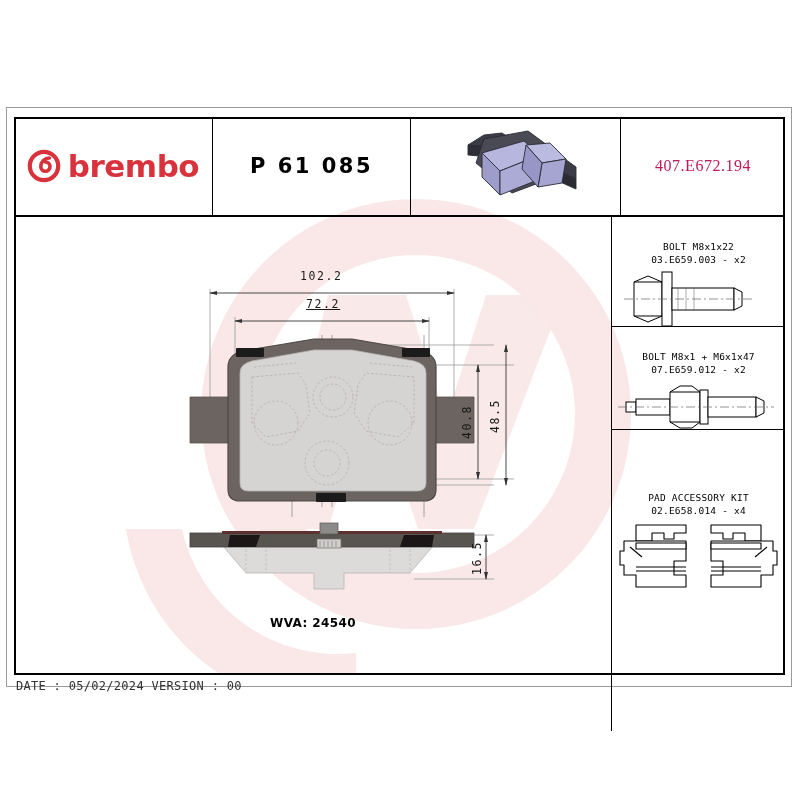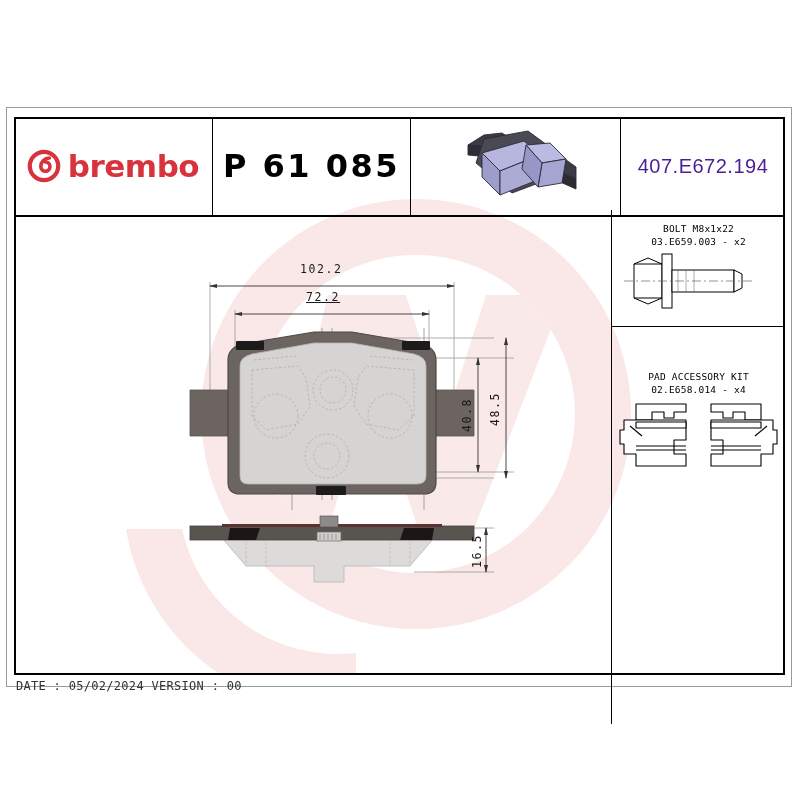--- a/index.html
+++ b/index.html
@@ -79,38 +79,38 @@
   #brembo-logo { display:flex; align-items:center; gap:7px; }
   #brembo-wordmark {
     font-family: "DejaVu Sans", sans-serif;
     font-size: 31px;
     font-weight: bold;
     color: #d8323c;
     letter-spacing: -0.5px;
   }
   #pad-code-text {
     font-family: "DejaVu Sans", sans-serif;
-    font-size: 32px;
+    font-size: 21px;
     font-weight: bold;
     color: #000;
     letter-spacing: 2.5px;
     white-space: nowrap;
   }
   #ref-code-text {
-    font-family: Liberation Sans, sans-serif;
-    font-size: 20px;
-    color: #4c1d95;
+    font-family: Liberation Serif, serif;
+    font-size: 16px;
+    color: #be185d;
     letter-spacing: 0.5px;
     white-space: nowrap;
   }
 
   
   #main-area {
     position: absolute;
-    left: 14px; top: 210px;
+    left: 14px; top: 217px;
     width: 598px; height: 514px;
     z-index: 3;
     box-sizing: border-box;
     border-right: 1.6px solid #000;
   }
 
   
   #accessory-col {
     position: absolute;
     left: 612px; top: 217px;
@@ -130,21 +130,21 @@
 
   .acc-title {
     text-align: center;
     font-family: "DejaVu Sans Mono", monospace;
     font-size: 9.5px;
     color: #000;
     letter-spacing: 0.2px;
     line-height: 12.5px;
     white-space: nowrap;
   }
-  .acc-title.l1 { padding-top: 6px; }
+  .acc-title.l1 { padding-top: 24px; }
   .acc-art { position: relative; width: 100%; }
 
   
   .dim-label {
     position: absolute;
     font-family: "DejaVu Sans Mono", monospace;
     font-size: 11.5px;
     color: #1a1a1a;
     letter-spacing: 1.6px;
     white-space: nowrap;
@@ -375,20 +375,24 @@
 
     <div class="dim-label" style="left:292px; top:80px;text-decoration:underline;">72.2</div>
 
     <div class="dim-label vert" style="left:436px; top:198px;">40.8</div>
 
     <div class="dim-label vert" style="left:464px; top:192px;">48.5</div>
 
     <div class="dim-label vert" style="left:446px; top:334px;">16.5</div>
 
     <div id="specs">
+      <span class="spec-row">
+        <span class="spec-key">WVA:</span>
+        <span class="spec-val">24540</span>
+      </span>
     </div>
   </div>
 
   <div id="accessory-col">
 
     <div class="acc-block" id="acc-bolt1">
       <div class="acc-title l1">BOLT M8x1x22</div>
       <div class="acc-title">03.E659.003 - x2</div>
       <div class="acc-art">
         <svg width="173" height="66" viewBox="0 0 173 66">
@@ -409,20 +413,45 @@
 
           <g stroke="#555" stroke-width="0.5">
             <line x1="66" y1="22" x2="66" y2="44"></line>
             <line x1="74" y1="22" x2="74" y2="44"></line>
             <line x1="82" y1="22" x2="82" y2="44"></line>
           </g>
         </svg>
       </div>
     </div>
 
+    <div class="acc-block" id="acc-bolt2">
+      <div class="acc-title l1">BOLT M8x1 + M6x1x47</div>
+      <div class="acc-title">07.E659.012 - x2</div>
+      <div class="acc-art">
+        <svg width="173" height="62" viewBox="0 0 173 62">
+          <g fill="#ffffff" stroke="#000" stroke-width="1">
+
+            <rect x="14" y="26" width="10" height="10"></rect>
+
+            <rect x="24" y="23" width="34" height="16"></rect>
+
+            <path d="M58,16 L68,10 L80,10 L88,16 L88,46 L80,52 L68,52 L58,46 z"></path>
+            <line x1="58" y1="16" x2="88" y2="16"></line>
+            <line x1="58" y1="46" x2="88" y2="46"></line>
+
+            <rect x="88" y="14" width="8" height="34"></rect>
+
+            <rect x="96" y="21" width="48" height="20"></rect>
+
+            <path d="M144,21 L152,25 L152,37 L144,41 z"></path>
+          </g>
+          <line x1="6" y1="31" x2="162" y2="31" stroke="#666" stroke-width="0.7" stroke-dasharray="9,3,2,3"></line>
+        </svg>
+      </div>
+    </div>
 
     <div class="acc-block" id="acc-kit">
       <div class="acc-title l1">PAD ACCESSORY KIT</div>
       <div class="acc-title">02.E658.014 - x4</div>
       <div class="acc-art">
         <svg width="173" height="78" viewBox="0 0 173 78">
 
           <g fill="#ffffff" stroke="#000" stroke-width="1.1" stroke-linejoin="round">
             <path d="M24,8 L74,8 L74,16 L62,16 L62,22 L52,22 L52,16 L40,16 L40,24 L24,24 z"></path>
             <path d="M24,24 L12,24 L12,34 L8,34 L8,48 L12,48 L12,58 L24,58 L24,70 L74,70 L74,58 L62,58

